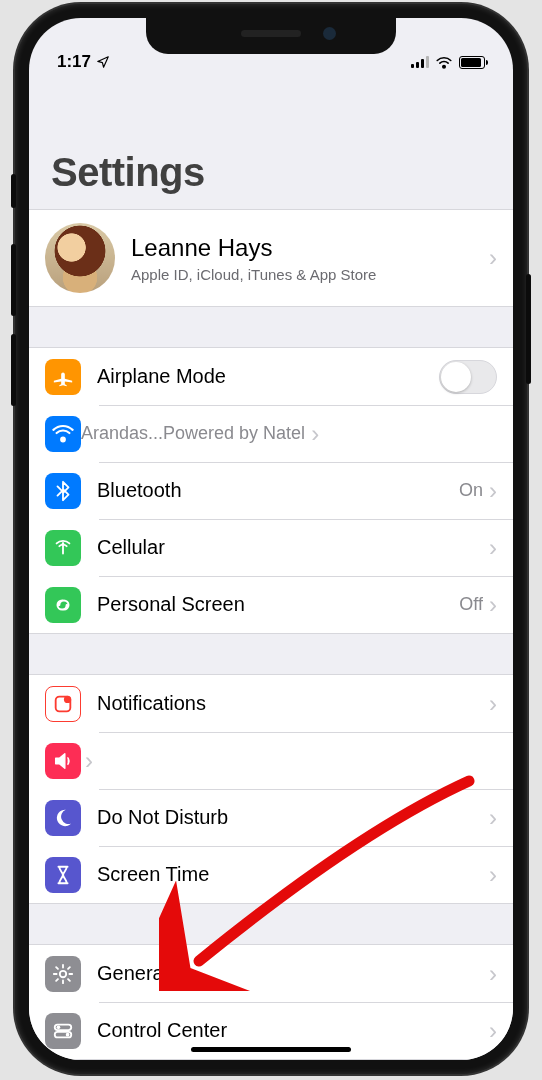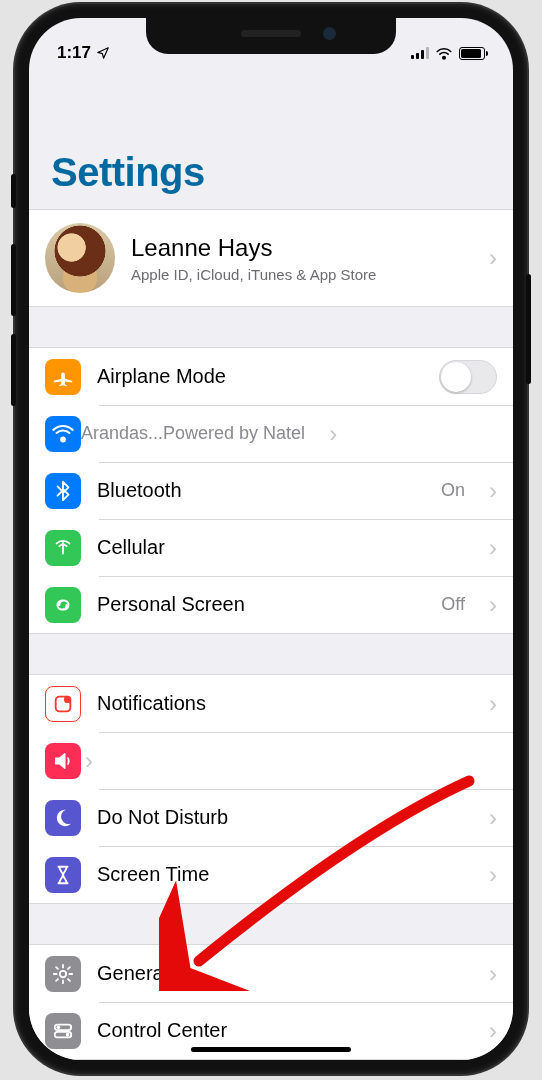--- a/index.html
+++ b/index.html
@@ -52,21 +52,21 @@
     width:13px; height:13px; border-radius:50%; background:#1a2a3a;
   }
   
   .btn-side { position:absolute; background:#0b0b0b; border-radius:3px; }
   .btn-mute { left:-4px; top:170px; width:5px; height:34px; }
   .btn-volup { left:-4px; top:240px; width:5px; height:72px; }
   .btn-voldn { left:-4px; top:330px; width:5px; height:72px; }
   .btn-power { right:-4px; top:270px; width:5px; height:110px; }
 
   .statusbar {
-    position: absolute; top: 7px; left: 0; right: 0;
+    position: absolute; top: 16px; left: 0; right: 0;
     height: 44px;
     display: flex; justify-content: space-between; align-items: center;
     padding: 12px 28px 0 28px; z-index: 5;
     font-size: 17px; font-weight: 600; color:#000;
   }
   .status-left { display:flex; align-items:center; gap:5px; }
   .status-right { display:flex; align-items:center; gap:6px; }
   .loc-arrow { font-size:13px; }
   .sig { display:flex; align-items:flex-end; gap:2px; height:12px;}
   .sig span { width:3px; background:#000; border-radius:1px;}
@@ -76,21 +76,21 @@
   .batt { width:26px; height:13px; border:1.5px solid #000; border-radius:3px; position:relative;}
   .batt::after { content:""; position:absolute; right:-4px; top:3px; width:2.5px; height:5px; background:#000; border-radius:0 2px 2px 0;}
   .batt > div { position:absolute; left:1px; top:1px; bottom:1px; width:20px; background:#000; border-radius:1.5px;}
 
   .content {
     position:absolute; top:44px; left:0; right:0; bottom:0;
     overflow:hidden;
   }
   .title {
     font-size:40px; font-weight:800; letter-spacing:-0.5px;
-    padding: 88px 28px 14px 22px; color:#0369a1;
+    padding: 88px 28px 14px 22px; color:#404040;
   }
 
   .group { background:#fff; border-top:1px solid #d7d7dc; border-bottom:1px solid #d7d7dc; }
   .group + .group-sp { height:40px; }
 
   .row {
     display:flex; align-items:center;
     min-height:57px;
     padding: 0 16px 0 16px;
     position:relative;
@@ -99,21 +99,21 @@
   .row + .row::before {
     content:""; position:absolute; left:70px; right:0; top:0;
     height:1px; background:#d7d7dc;
   }
   .row .icon {
     width:36px; height:36px; border-radius:8px;
     display:flex; align-items:center; justify-content:center;
     color:#fff; font-size:20px; flex-shrink:0;
   }
   .row .label { flex:1; margin-left:16px; font-size:20px; color:#000;}
-  .row .detail { color:#8a8a8f; font-size:18px; margin-right:20px; max-width:240px; text-align:right; white-space:nowrap; overflow:hidden; text-overflow:ellipsis;}
+  .row .detail { color:#8a8a8f; font-size:18px; margin-right:2px; max-width:240px; text-align:right; white-space:nowrap; overflow:hidden; text-overflow:ellipsis;}
   .chev { color:#c7c7cc; font-size:24px; font-weight:300; margin-left:4px;}
 
   .profile-row { min-height:96px; padding:12px 16px; }
   .avatar {
     width:70px; height:70px; border-radius:50%;
     background: radial-gradient(circle at 38% 35%, #f2cfa0 0 22%, transparent 23%),
                 radial-gradient(circle at 50% 40%, #6b2f18 0 46%, transparent 47%),
                 radial-gradient(circle at 50% 78%, #d8b07a 0 26%, transparent 27%),
                 linear-gradient(#d9c9a6, #b9a07c);
     flex-shrink:0;

